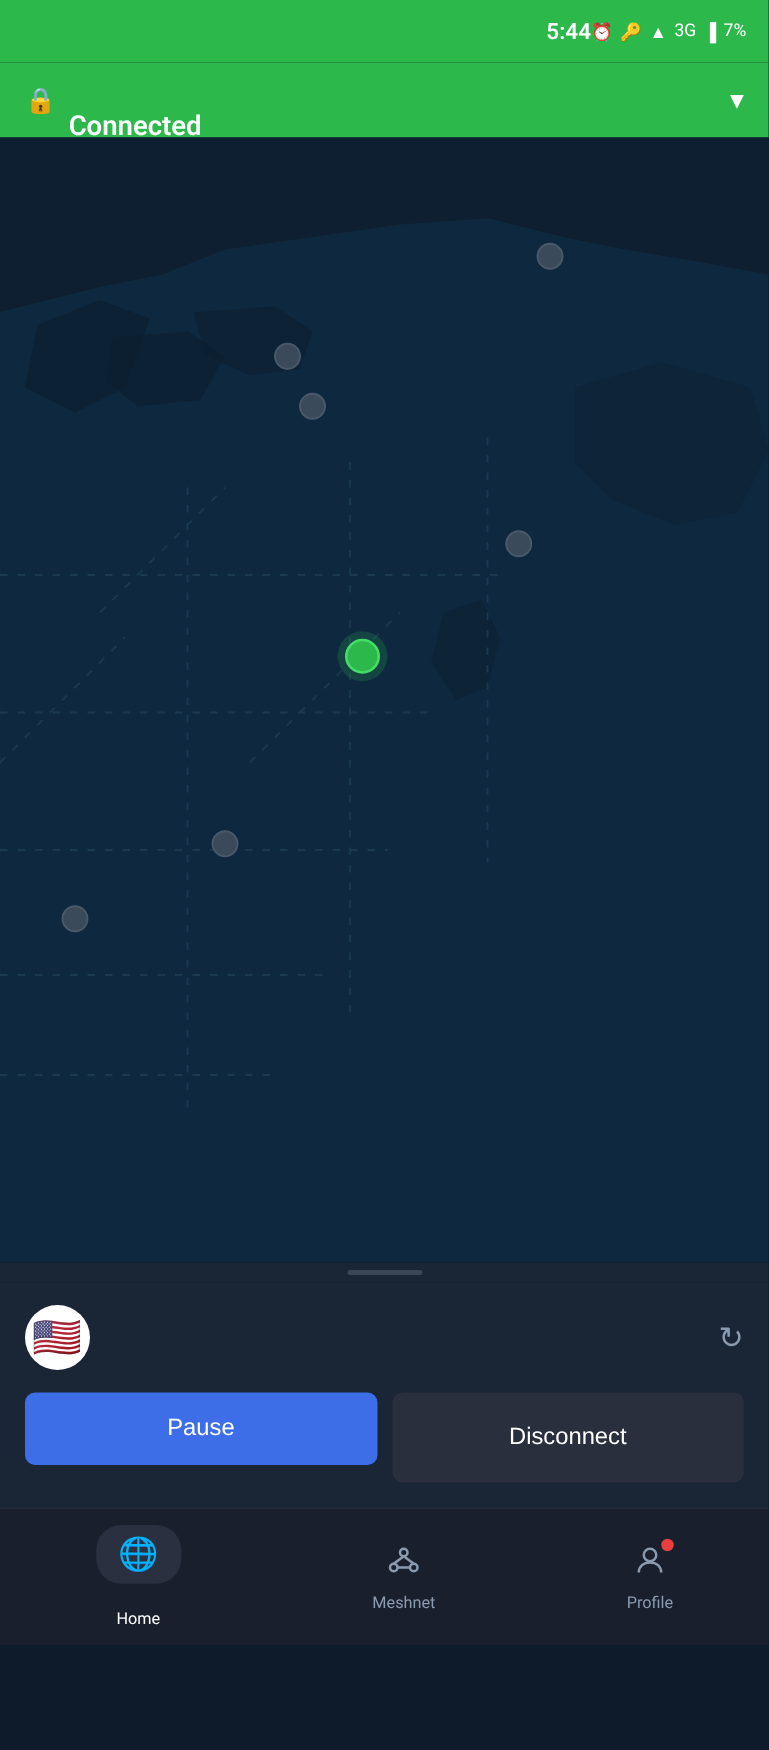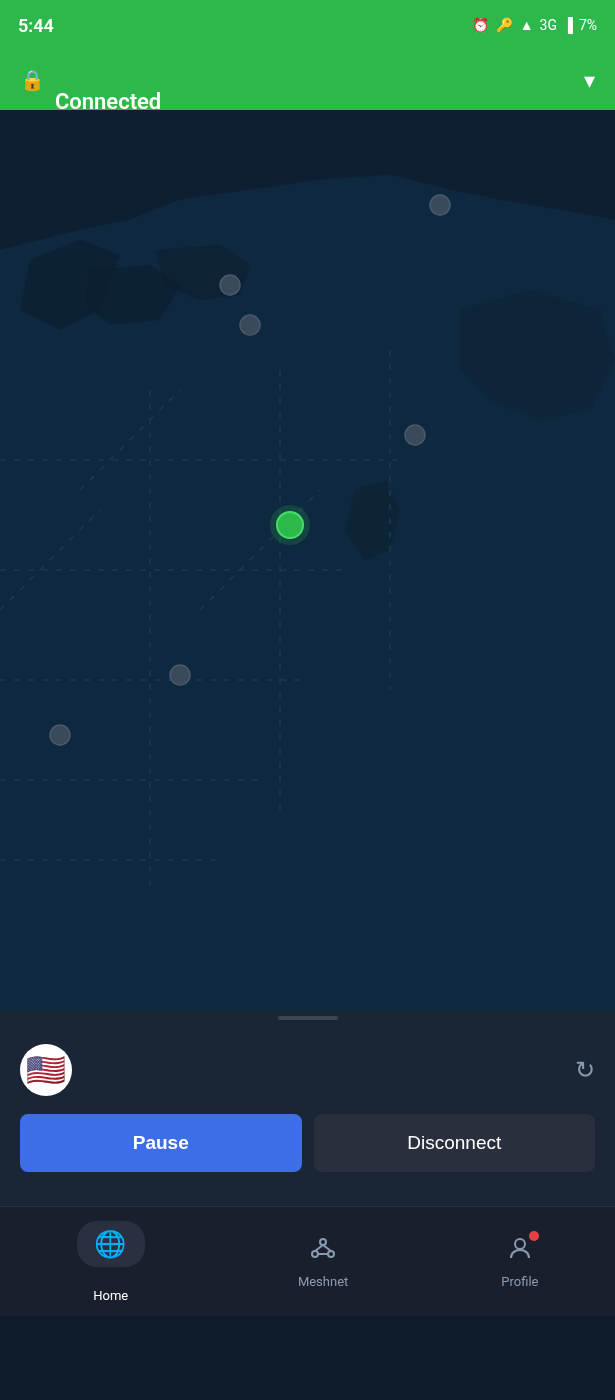--- a/index.html
+++ b/index.html
@@ -10,21 +10,21 @@
       font-family: -apple-system, BlinkMacSystemFont, 'Segoe UI', Roboto, sans-serif;
       background: #0d1b2a;
     }
 
     
     .status-bar {
       background: #2db84b;
       height: 50px;
       display: flex;
       align-items: center;
-      justify-content: space-between;
+      justify-content: flex-end;
       padding: 0 18px;
     }
     .status-time {
       color: white;
       font-size: 18px;
       font-weight: 600;
     }
     .status-icons {
       display: flex;
       align-items: center;
@@ -126,30 +126,30 @@
       gap: 12px;
     }
     .btn-pause {
       flex: 1;
       background: #3d6ee8;
       color: white;
       border: none;
       border-radius: 8px;
       height: 58px;
       font-size: 19px;
-      font-weight: 700;
+      font-weight: 400;
       cursor: pointer;
     }
     .btn-disconnect {
       flex: 1;
       background: #2a2f3e;
       color: white;
       border: none;
       border-radius: 8px;
-      height: 58px;
+      height: 72px;
       font-size: 19px;
       font-weight: 500;
       cursor: pointer;
     }
 
     
     .bottom-nav {
       background: #1a1f2e;
       height: 110px;
       display: flex;

